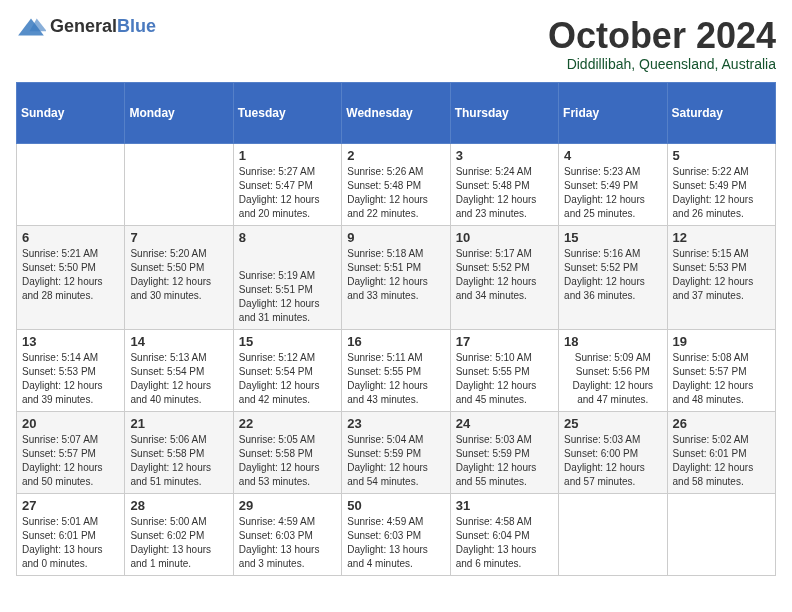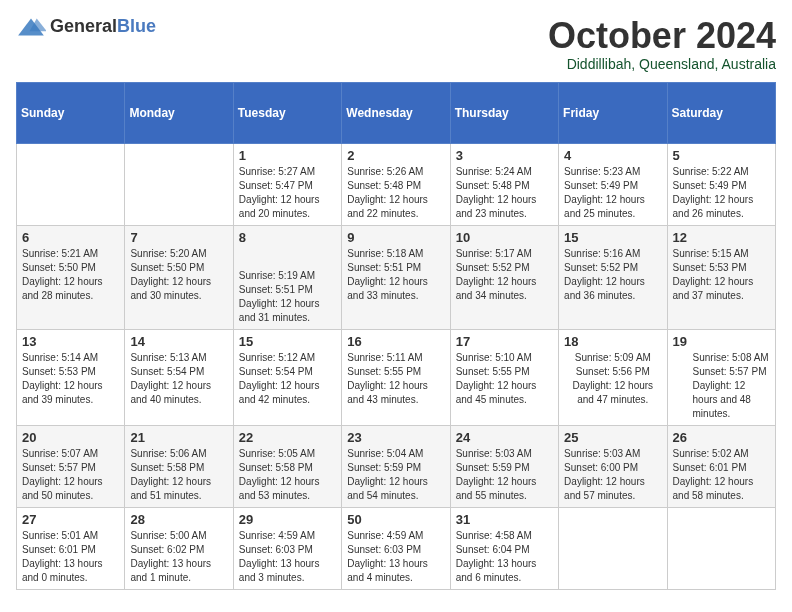--- a/index.html
+++ b/index.html
@@ -230,21 +230,21 @@
 Daylight: 12 hours and 45 minutes.</div>
         </td>
         <td>
           <span class="day-num">18</span>
           <div class="day-info" style="white-space: pre-line; text-align: center;">Sunrise: 5:09 AM
 Sunset: 5:56 PM
 Daylight: 12 hours and 47 minutes.</div>
         </td>
         <td>
           <span class="day-num">19</span>
-          <div class="day-info" style="white-space: pre-line; margin-left: 20px;">Sunrise: 5:08 AM
+          <div class="day-info" style="white-space: pre-line;">Sunrise: 5:08 AM
 Sunset: 5:57 PM
 Daylight: 12 hours and 48 minutes.</div>
         </td>
       </tr>
       <tr>
         <td>
           <span class="day-num">20</span>
           <div class="day-info" style="white-space: pre-line;">Sunrise: 5:07 AM
 Sunset: 5:57 PM
 Daylight: 12 hours and 50 minutes.</div>

